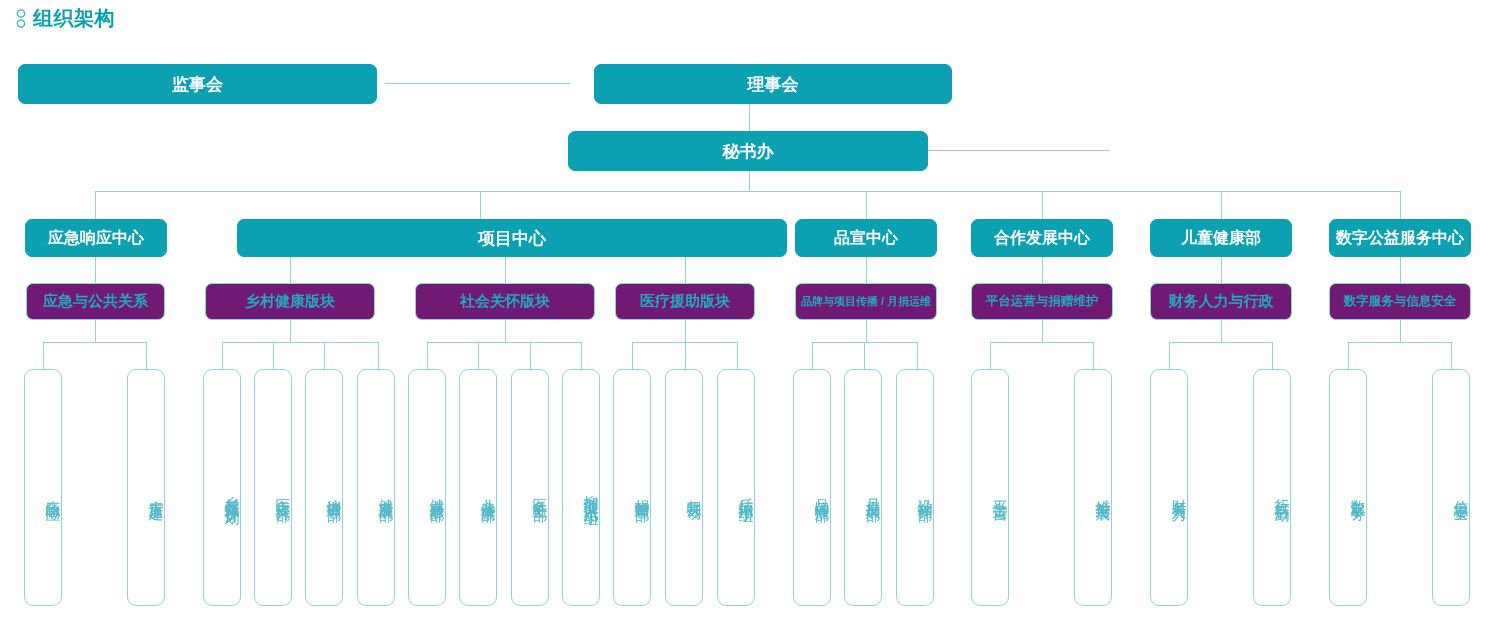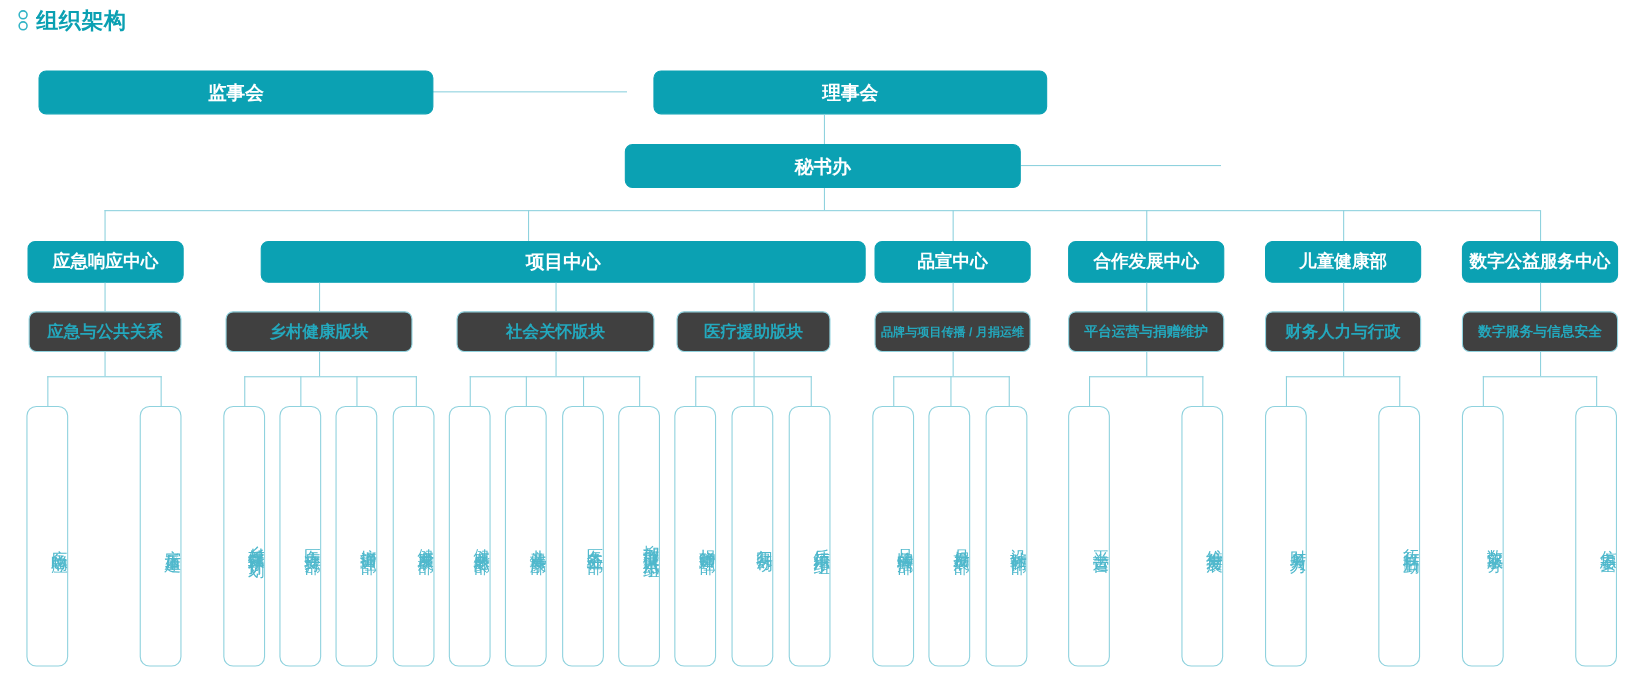--- a/index.html
+++ b/index.html
@@ -57,21 +57,21 @@
     justify-content: center;
     border-radius: 7px;
     white-space: nowrap;
   }
   .node.solid {
     background: #0ba1b3;
     color: #ffffff;
     border: 1px solid #0ba1b3;
   }
   .node.outline {
-    background: #404040;
+    background: #701a75;
     color: #23a8bd;
     border: 1px solid #8fd2de;
     font-weight: bold;
   }
   .node.vert {
     background: #ffffff;
     color: #4fb8cc;
     border: 1px solid #8fd2de;
     border-radius: 9px;
     align-items: flex-start;
@@ -101,21 +101,21 @@
       <svg class="org-icon" viewBox="0 0 14 22" fill="none" aria-hidden="true">
         <circle cx="7" cy="5.5" r="3.6" stroke="#33b4c6" stroke-width="1.4" fill="none"></circle>
         <circle cx="7" cy="15.5" r="3.6" stroke="#33b4c6" stroke-width="1.4" fill="none"></circle>
       </svg>
     </span>
     <span>组织架构</span>
   </div>
 
   <div class="ln h" style="left:385px; top:83px; width:185px;"></div>
 
-  <div class="node solid t1" style="left:35px; top:64px; width:359px; height:40px;">
+  <div class="node solid t1" style="left:18px; top:64px; width:359px; height:40px;">
     <span>监事会</span>
   </div>
 
   <div class="node solid t1" style="left:594px; top:64px; width:358px; height:40px;">
     <span>理事会</span>
   </div>
 
   <div class="ln v" style="left:749px; top:104px; height:27px;"></div>
 
   <div class="ln h" style="left:928px; top:150px; width:182px;"></div>

